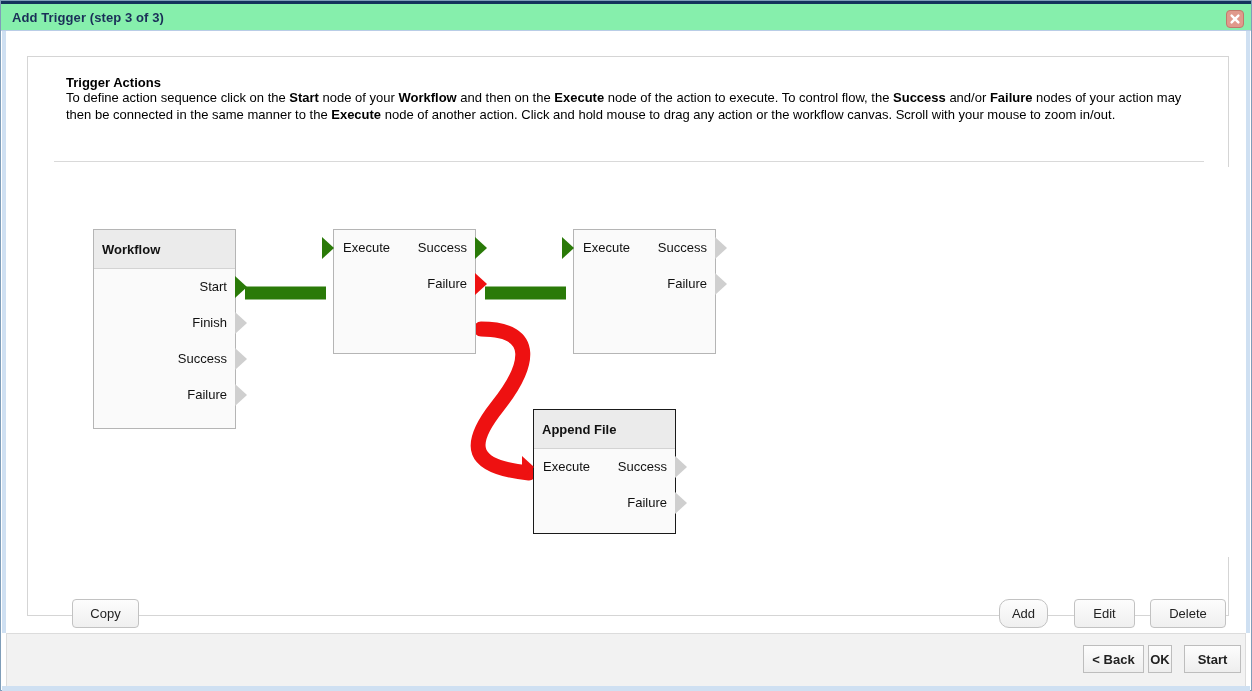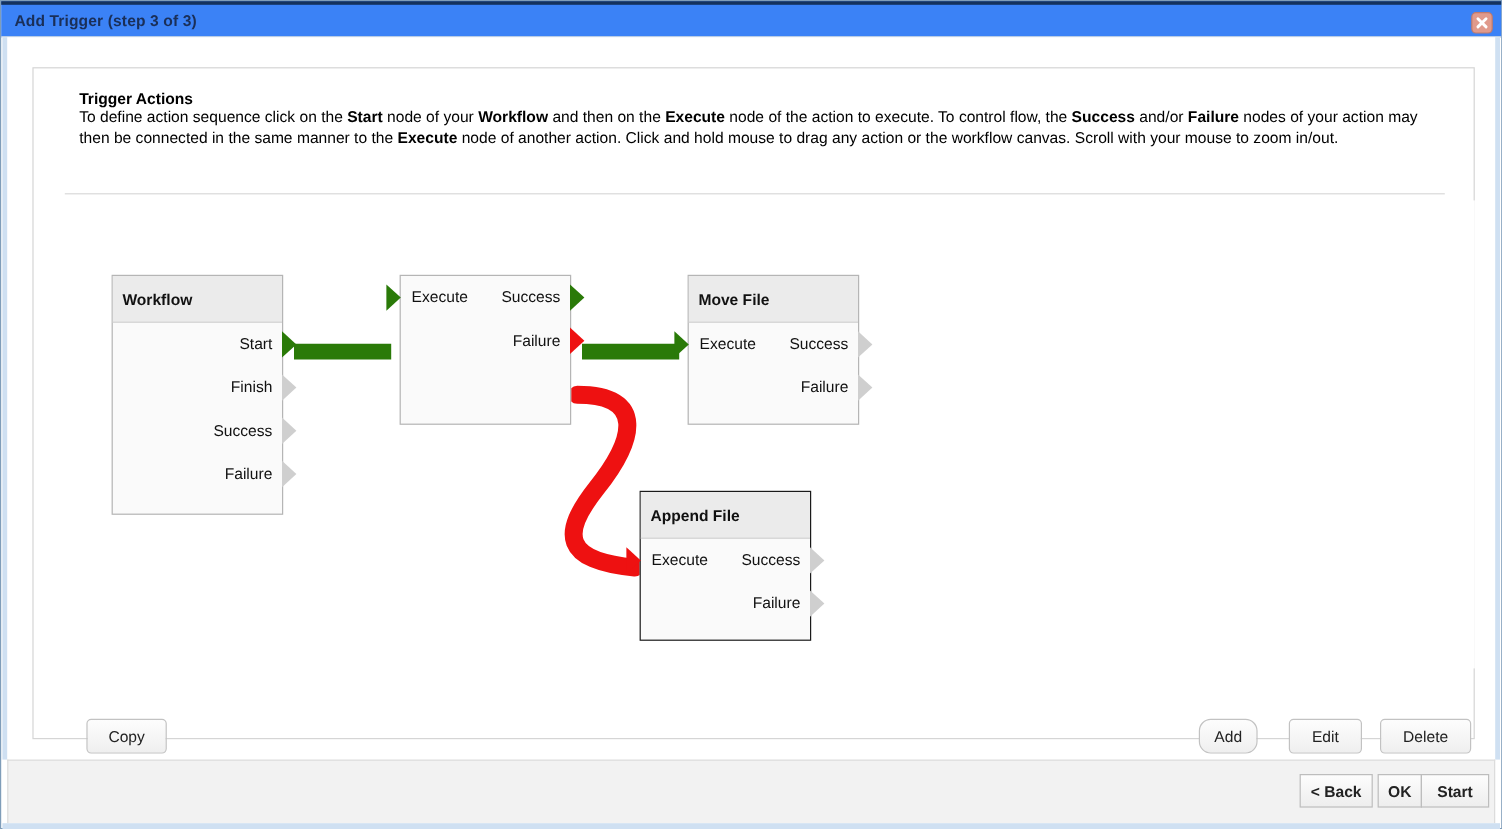--- a/index.html
+++ b/index.html
@@ -26,21 +26,21 @@
     border: 1px solid #7f9db9;
     background: #ffffff;
   }
 
   
   #titlebar {
     position: absolute;
     left: 0; top: 0;
     width: 1250px;
     height: 30px;
-    background: #3b82f6;
+    background: #86efac;
     border-top: 3px solid #14325c;
     box-sizing: border-box;
     border-bottom: 1px solid #b9cde6;
     text-align: right;
   }
   #title-text {
     position: absolute;
     left: 11px;
     top: 6px;
     font-size: 13px;
@@ -248,21 +248,21 @@
     font-family: "Liberation Sans", sans-serif;
     font-size: 13px;
     color: #222;
     cursor: pointer;
     display: flex;
     align-items: center;
     justify-content: center;
     font-weight: bold;
   }
   #fbtn-back   { left: 1076px; width: 61px; }
-  #fbtn-ok     { left: 1141px; width: 37px; }
+  #fbtn-ok     { left: 1141px; width: 24px; }
   #fbtn-cancel { left: 1177px; width: 57px; }
 </style>
 </head>
 <body>
 
 <div id="window">
 
   <div id="titlebar">
     <span id="title-text">Add Trigger (step 3 of 3)</span>
     <div id="close-button">
@@ -322,21 +322,20 @@
               <span class="port-tri out green"></span>
             </div>
             <div class="port-row">
               <span class="port-label-out">Failure</span>
               <span class="port-tri out red"></span>
             </div>
           </div>
         </div>
 
         <div class="node" style="left:544px; top:62px; width:143px; height:125px;">
-          <div class="node-header">Move File</div>
           <div class="node-body">
             <div class="port-row">
               <span class="port-label-in">Execute</span>
               <span class="port-tri in green"></span>
               <span class="port-label-out">Success</span>
               <span class="port-tri out"></span>
             </div>
             <div class="port-row">
               <span class="port-label-out">Failure</span>
               <span class="port-tri out"></span>

